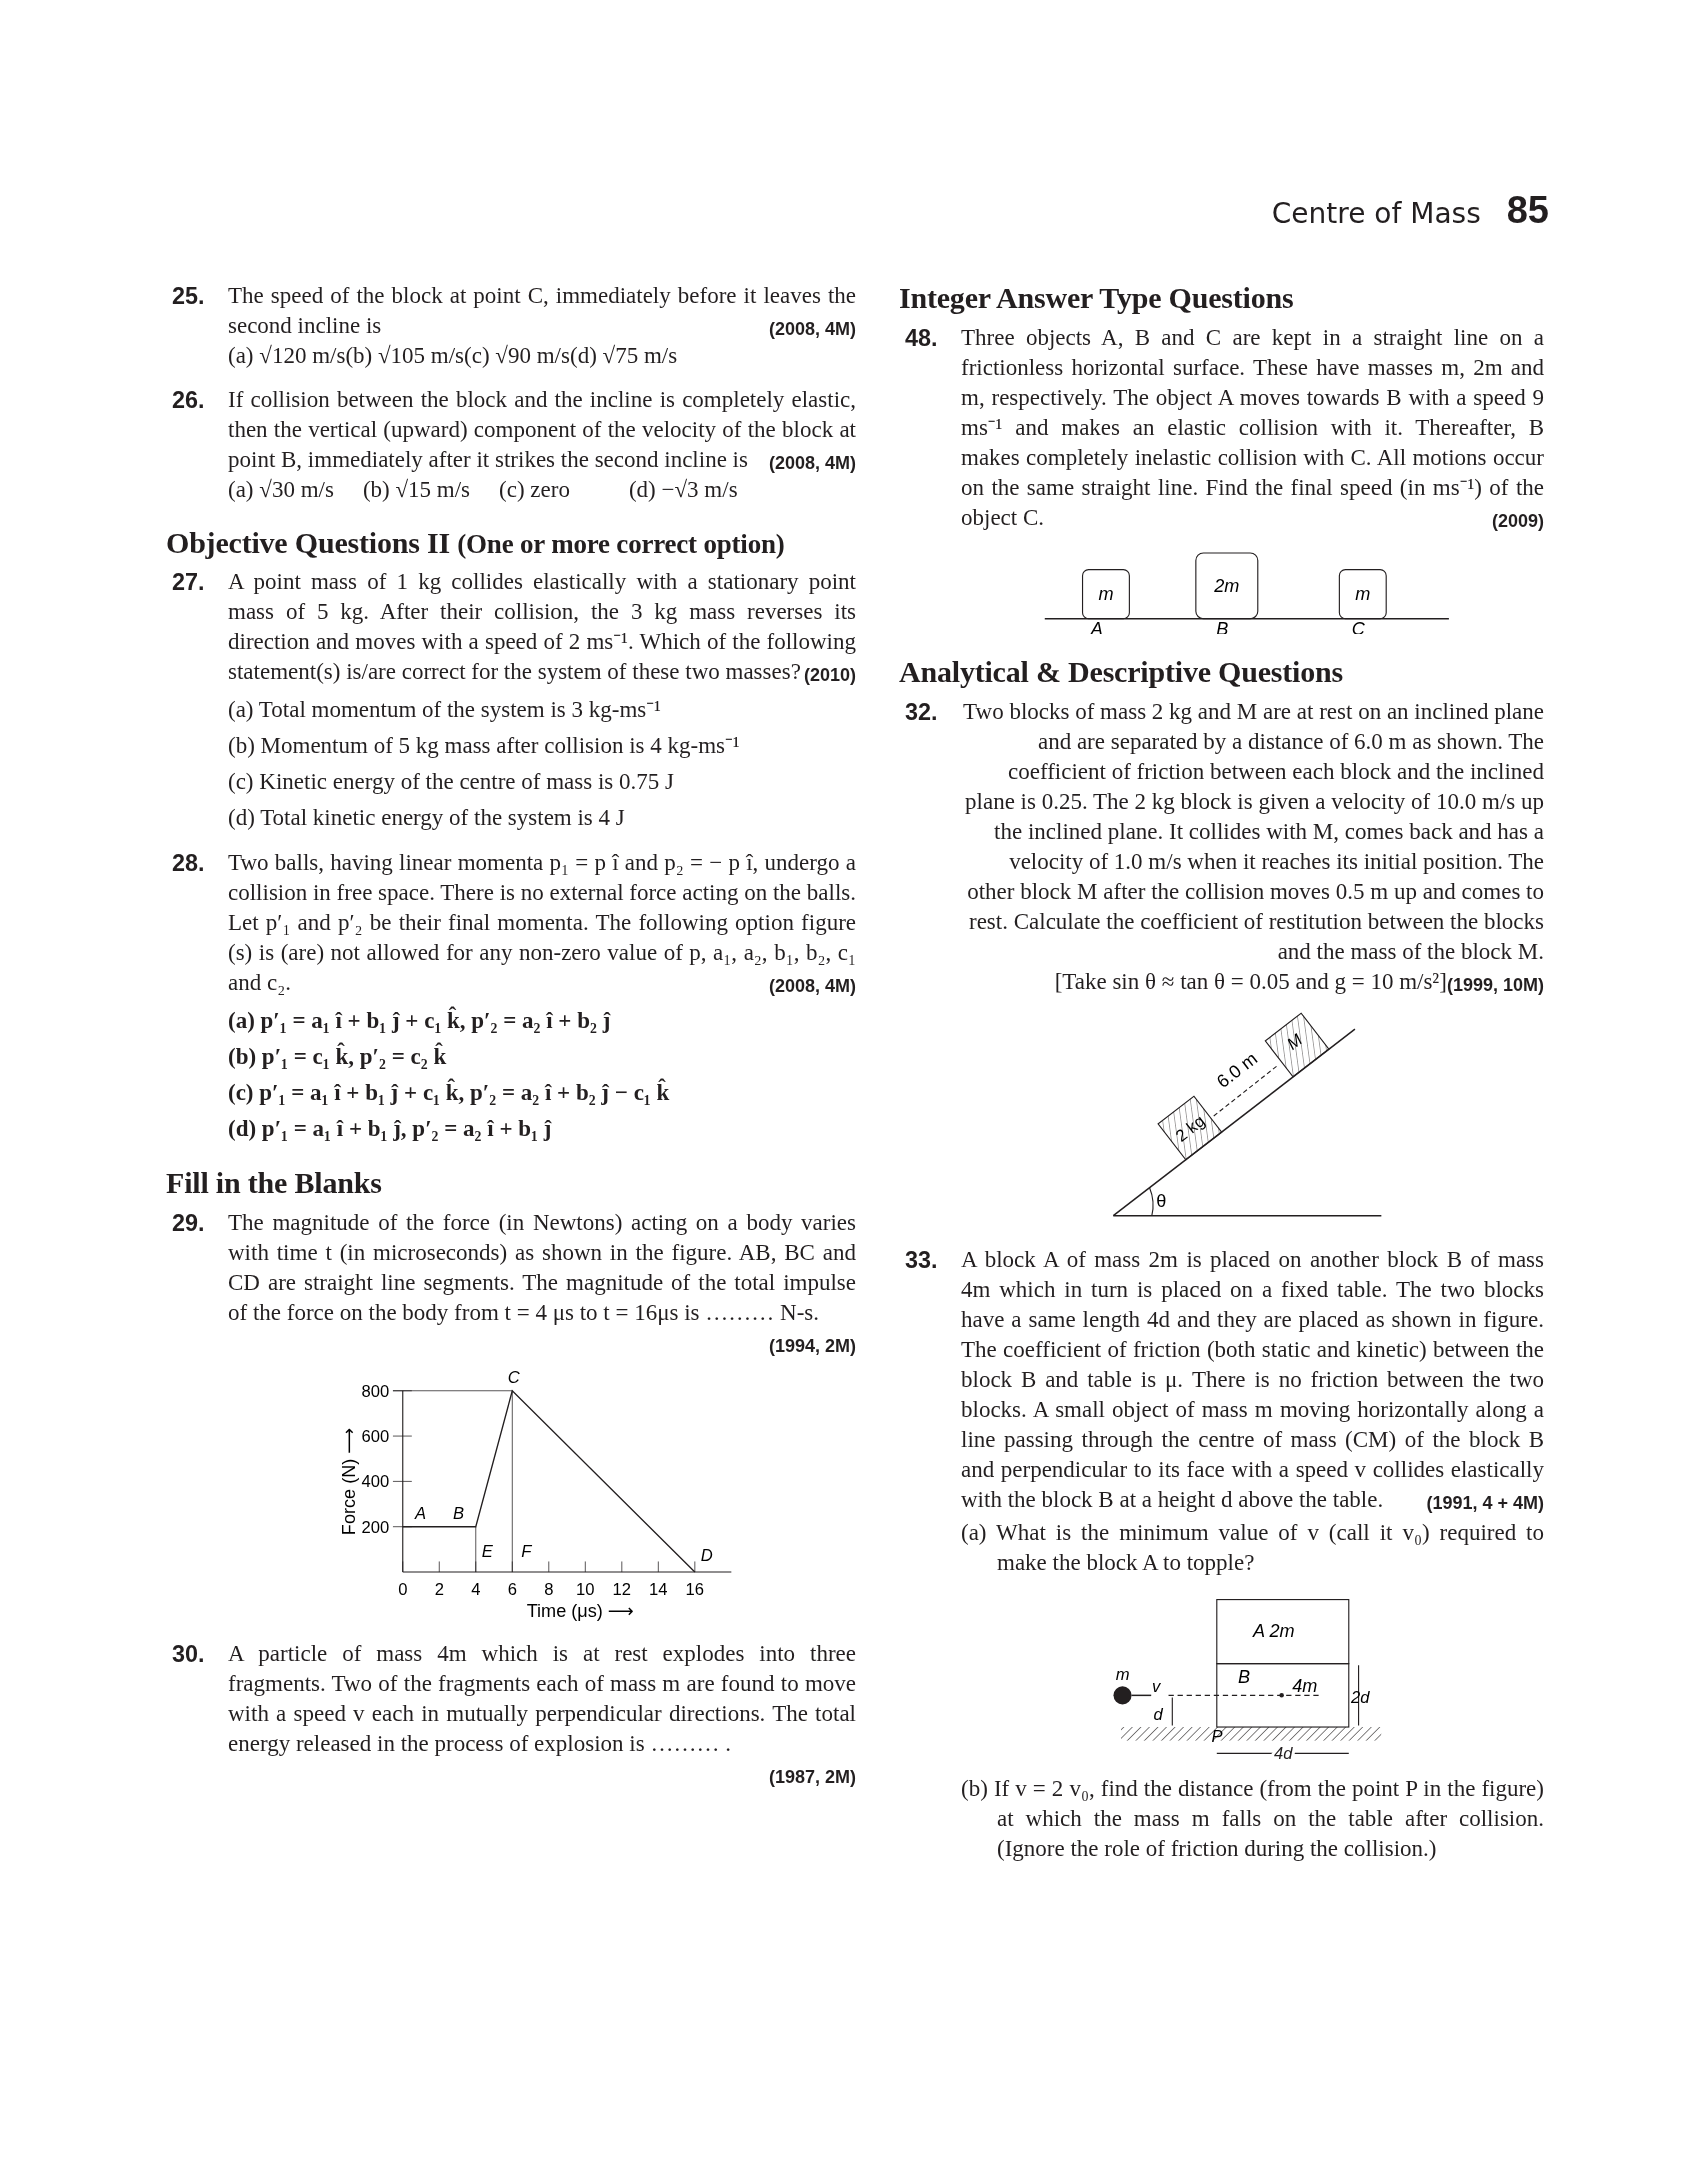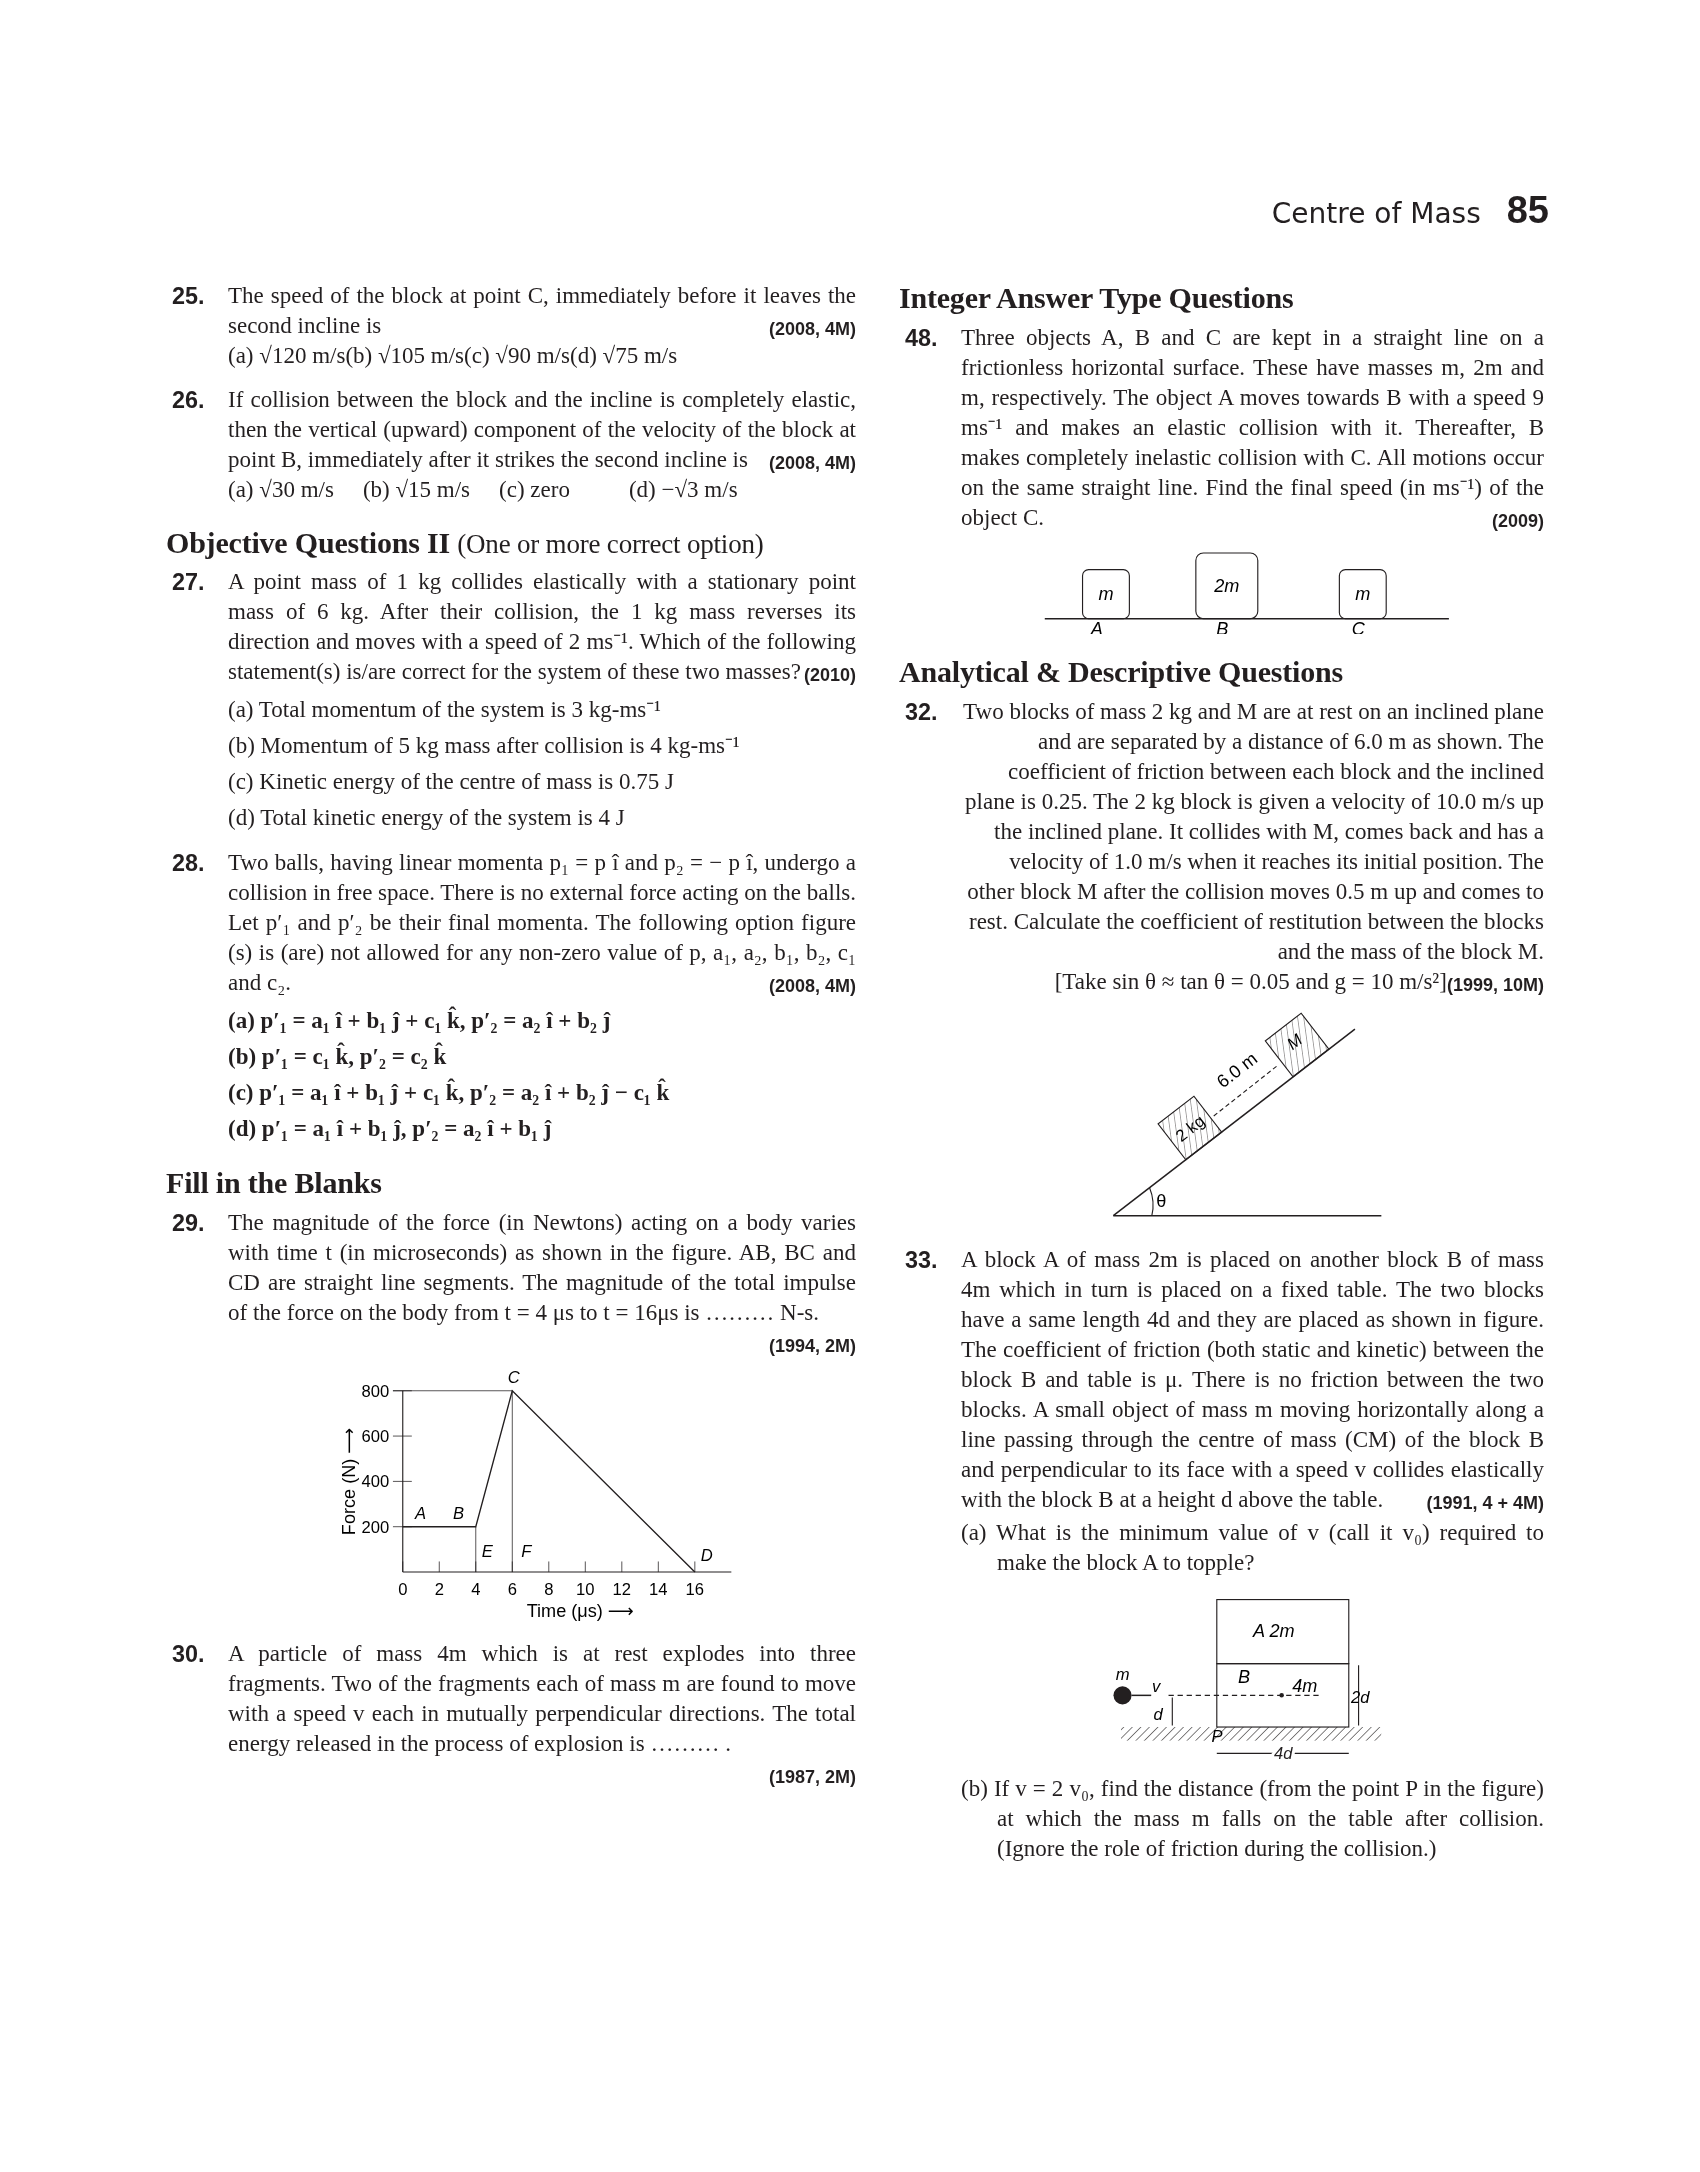--- a/index.html
+++ b/index.html
@@ -10,21 +10,21 @@
   .page-number { font-family:"Liberation Sans", sans-serif; font-weight:bold; font-size:38px; }
   .col { position:absolute; top:281px; }
   .col-left { left:166px; width:690px; }
   .col-right { left:899px; width:645px; }
   .q { position:relative; padding-left:62px; font-size:23px; line-height:30px; margin-bottom:13.6px; text-align:justify; }
   .qnum { position:absolute; left:6px; top:0; font-family:"Liberation Sans", sans-serif; font-weight:bold; font-size:23.4px; }
   .src { float:right; font-family:"Liberation Sans", sans-serif; font-weight:bold; font-size:18px; margin-top:3px; }
   .opts-row { display:flex; white-space:nowrap; }
   .opt { margin:3px 0; line-height:33px; }
   .sec { font-weight:bold; font-size:30px; margin:21px 0 7.6px 0; letter-spacing:-0.2px; }
-  .sec .sub { font-weight:normal; font-size:27px;text-align:center; }
+  .sec .sub { font-weight:bold; font-size:27px;text-align:center; }
   svg text { font-family:"Liberation Sans", sans-serif; }
   .fig { display:block; margin:7.6px auto; }
   .sub-part { padding-left:36px; text-indent:-36px; }
 </style>
 </head>
 <body>
 
 <div class="page-header">
   <span class="running-title">Centre of Mass</span>
   <span class="page-number">85</span>
@@ -56,21 +56,21 @@
     </div>
   </div>
 
   <div class="sec">
     <span>Objective Questions II</span>
     <span class="sub">(One or more correct option)</span>
   </div>
 
   <div class="q">
     <span class="qnum">27.</span>
-    <span>A point mass of 1 kg collides elastically with a stationary point mass of 6 kg. After their collision, the 1 kg mass reverses its direction and moves with a speed of 2 ms⁻¹. Which of the following statement(s) is/are correct for the system of these two masses?</span>
+    <span>A point mass of 1 kg collides elastically with a stationary point mass of 5 kg. After their collision, the 3 kg mass reverses its direction and moves with a speed of 2 ms⁻¹. Which of the following statement(s) is/are correct for the system of these two masses?</span>
     <span class="src">(2010)</span>
     <div style="clear:both"></div>
     <div class="opt">(a)  Total momentum of the system is 3 kg-ms⁻¹</div>
     <div class="opt">(b)  Momentum of 5 kg mass after collision is 4 kg-ms⁻¹</div>
     <div class="opt">(c)  Kinetic energy of the centre of mass is 0.75 J</div>
     <div class="opt">(d)  Total kinetic energy of the system is 4 J</div>
   </div>
 
   <div class="q" style="margin-top:14px">
     <span class="qnum">28.</span>

